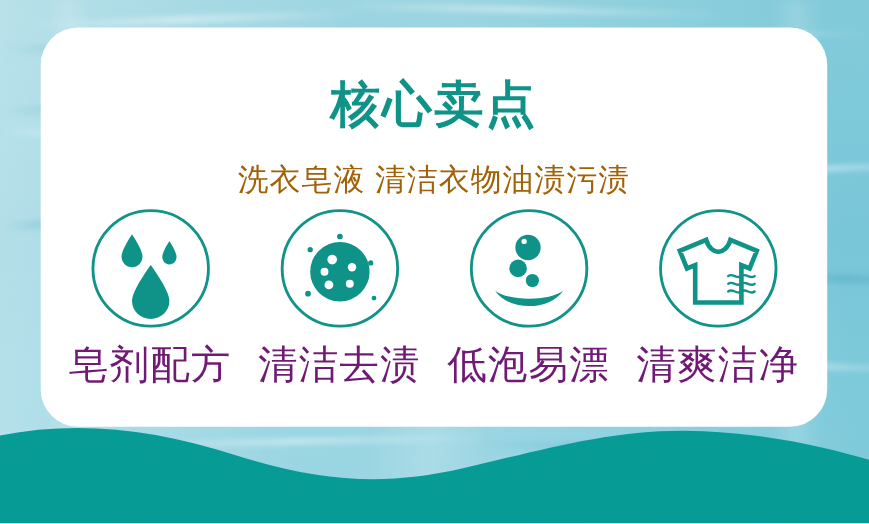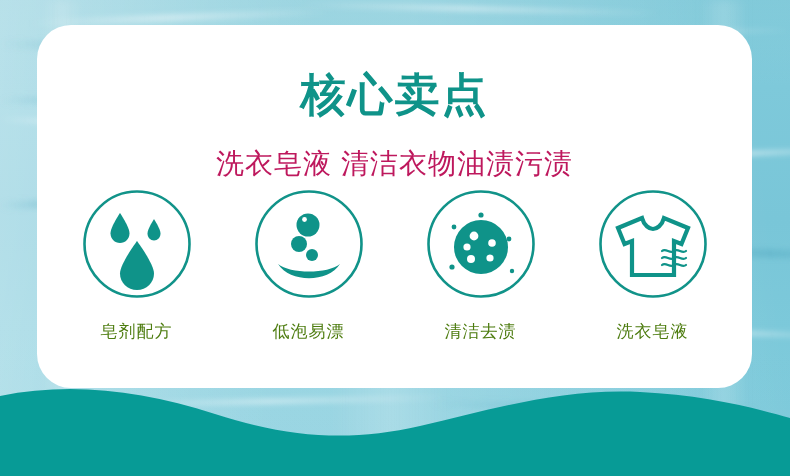--- a/index.html
+++ b/index.html
@@ -66,21 +66,21 @@
     font-size:45px; line-height:54px;
     font-weight:bold;
     letter-spacing:2px;
     color:#0f9389;
   }
   .subtitle {
     position:absolute; left:0; top:121px; width:715px;
     text-align:center;
     font-size:28px; line-height:36px;
     letter-spacing:1px;
-    color:#be185d;
+    color:#a16207;
   }
   
   .features {
     position:absolute;
     left:0; top:164px; width:715px;
     display:flex;
     align-items:flex-start;
     justify-content:center;
   }
   .feature {
@@ -88,24 +88,24 @@
     display:flex;
     flex-direction:column;
     align-items:center;
   }
   .icon-circle {
     width:110px; height:110px;
     display:block;
   }
   .feature-label {
     margin-top:16px;
-    font-size:17px;
+    font-size:36px;
     line-height:34px;
     letter-spacing:1px;
-    color:#4d7c0f;
+    color:#701a75;
     white-space:nowrap;
   }
 </style>
 </head>
 <body>
 
 <div id="stage">
 
   <div class="bg-base"></div>
   <div class="bg-streaks"></div>
@@ -143,53 +143,53 @@
           <path d="M38 24 C 38 24 28.5 38 28.5 44.2 C 28.5 49.8 32.8 54 38 54 C 43.2 54 47.5 49.8 47.5 44.2 C 47.5 38 38 24 38 24 Z" fill="#0f9389"></path>
           <path d="M72 30 C 72 30 65.5 40 65.5 44.4 C 65.5 48.4 68.4 51.4 72 51.4 C 75.6 51.4 78.5 48.4 78.5 44.4 C 78.5 40 72 30 72 30 Z" fill="#0f9389"></path>
           <path d="M55 52 C 55 52 38 75 38 84.5 C 38 93.8 45.6 101 55 101 C 64.4 101 72 93.8 72 84.5 C 72 75 55 52 55 52 Z" fill="#0f9389"></path>
         </svg>
         <div class="feature-label">皂剂配方</div>
       </div>
 
       <div class="feature">
         <svg class="icon-circle" viewBox="0 0 110 110">
           <circle cx="55" cy="55" r="52.5" fill="none" stroke="#119389" stroke-width="2.6"></circle>
-          <circle cx="54" cy="36" r="11.5" fill="#0f9389"></circle>
-          <circle cx="50.5" cy="30.5" r="2.4" fill="#ffffff"></circle>
-          <circle cx="45" cy="55" r="8" fill="#0f9389"></circle>
-          <circle cx="58" cy="66" r="6" fill="#0f9389"></circle>
-          <path d="M24 75 C 36 94 74 94 86 75 C 74 85 36 85 24 75 Z" fill="#0f9389"></path>
-        </svg>
-        <div class="feature-label">低泡易漂</div>
-      </div>
-
-      <div class="feature">
-        <svg class="icon-circle" viewBox="0 0 110 110">
-          <circle cx="55" cy="55" r="52.5" fill="none" stroke="#119389" stroke-width="2.6"></circle>
           <circle cx="55" cy="58" r="27" fill="#0f9389"></circle>
           <circle cx="48" cy="47" r="4.4" fill="#ffffff"></circle>
           <circle cx="41" cy="58" r="3.6" fill="#ffffff"></circle>
           <circle cx="66" cy="54" r="3.8" fill="#ffffff"></circle>
           <circle cx="45" cy="70" r="4.0" fill="#ffffff"></circle>
           <circle cx="64" cy="69" r="3.6" fill="#ffffff"></circle>
           <circle cx="55" cy="26" r="2.6" fill="#0f9389"></circle>
           <circle cx="28" cy="38" r="2.4" fill="#0f9389"></circle>
           <circle cx="83" cy="50" r="2.4" fill="#0f9389"></circle>
           <circle cx="26" cy="78" r="2.6" fill="#0f9389"></circle>
           <circle cx="86" cy="82" r="2.2" fill="#0f9389"></circle>
         </svg>
         <div class="feature-label">清洁去渍</div>
       </div>
 
       <div class="feature">
         <svg class="icon-circle" viewBox="0 0 110 110">
           <circle cx="55" cy="55" r="52.5" fill="none" stroke="#119389" stroke-width="2.6"></circle>
+          <circle cx="54" cy="36" r="11.5" fill="#0f9389"></circle>
+          <circle cx="50.5" cy="30.5" r="2.4" fill="#ffffff"></circle>
+          <circle cx="45" cy="55" r="8" fill="#0f9389"></circle>
+          <circle cx="58" cy="66" r="6" fill="#0f9389"></circle>
+          <path d="M24 75 C 36 94 74 94 86 75 C 74 85 36 85 24 75 Z" fill="#0f9389"></path>
+        </svg>
+        <div class="feature-label">低泡易漂</div>
+      </div>
+
+      <div class="feature">
+        <svg class="icon-circle" viewBox="0 0 110 110">
+          <circle cx="55" cy="55" r="52.5" fill="none" stroke="#119389" stroke-width="2.6"></circle>
           <path d="M44 29 L 20 39 L 26.5 55 L 34 52 L 34 86 L 76 86 L 76 52 L 83.5 55 L 90 39 L 66 29 C 64 36.5 58.5 40 55 40 C 51.5 40 46 36.5 44 29 Z" fill="none" stroke="#0f9389" stroke-width="4.2" stroke-linejoin="miter" stroke-linecap="butt"></path>
           <path d="M64 62 C 68 58.6 72 65.4 76 62 C 80 58.6 84 65.4 88 62" fill="none" stroke="#0f9389" stroke-width="2.2" stroke-linecap="round"></path>
           <path d="M64 69 C 68 65.6 72 72.4 76 69 C 80 65.6 84 72.4 88 69" fill="none" stroke="#0f9389" stroke-width="2.2" stroke-linecap="round"></path>
           <path d="M64 76 C 68 72.6 72 79.4 76 76 C 80 72.6 84 79.4 88 76" fill="none" stroke="#0f9389" stroke-width="2.2" stroke-linecap="round"></path>
         </svg>
-        <div class="feature-label">洗衣皂液</div>
+        <div class="feature-label">清爽洁净</div>
       </div>
 
     </div>
   </div>
 </div>
 
 </body></html>

